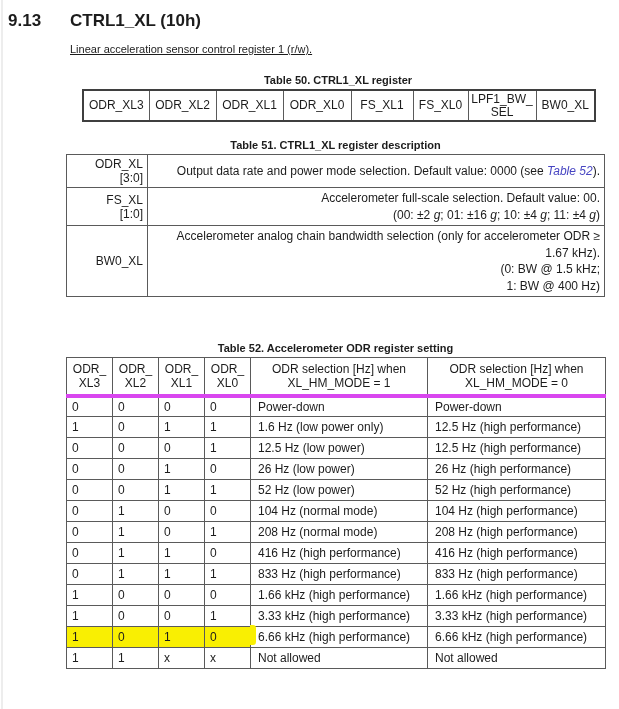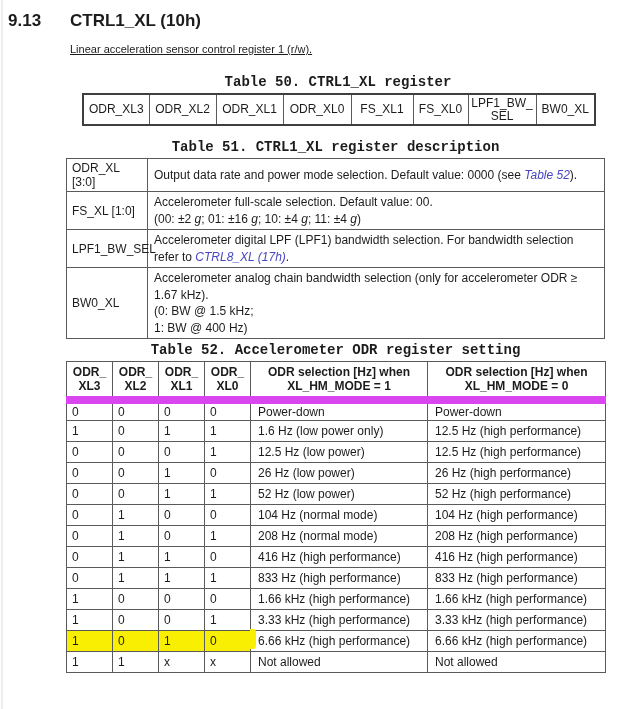--- a/index.html
+++ b/index.html
@@ -6,45 +6,45 @@
   * { box-sizing: border-box; margin: 0; padding: 0; }
   body { background:#ffffff; font-family:"Liberation Sans", sans-serif; color:var(--ink); }
   .page { position:relative; width:619px; height:709px; background:#fff; overflow:hidden; }
   .edge-line { position:absolute; left:1px; top:0; width:2px; height:709px; background:#ededed; }
 
   .heading { position:absolute; left:8px; top:11px; font-size:17px; font-weight:bold; white-space:nowrap; }
   .heading .secnum { display:inline-block; width:62px; }
   .subtitle { position:absolute; left:70px; top:43px; font-size:11px;text-decoration:underline; }
 
   .tbl-wrap { position:absolute; }
-  .tbl-title { font-size:14px; font-weight:bold; text-align:center; margin-bottom:3px;font-family:Liberation Mono, monospace; }
+  .tbl-title { font-size:11px; font-weight:bold; text-align:center; margin-bottom:3px; }
 
   table { border-collapse:collapse; table-layout:fixed; width:100%; font-size:12px; color:var(--ink); }
   td, th { border:1px solid var(--bin); vertical-align:middle; }
 
   
   #t50-wrap { left:82px; top:74px; width:512px; }
   #t50 { border:2px solid var(--bout); }
   #t50 th { font-weight:normal; text-align:center; height:31px; white-space:pre-line; line-height:13px; padding:1px 2px; }
 
   
   #t51-wrap { left:66px; top:139px; width:539px; }
   #t51 { border:1.5px solid var(--bout); }
-  #t51 td { padding:2px 4px 2px 5px; }
+  #t51 td { padding:2px 4px 2px 22px;text-align:right; }
   #t51 td.desc { padding-left:6px; }
   #t51 tr.h21 { height:21px; } #t51 tr.h37 { height:37px; }
   #t51 tr.h38 { height:38px; } #t51 tr.h70 { height:70px; }
   .rl { line-height:16.5px; }
   .s-link { color:var(--link); font-style:italic; cursor:pointer; }
   .s-ital { font-style:italic; }
 
   
   #t52-wrap { left:66px; top:342px; width:539px; }
   #t52 { border:1.5px solid var(--bout); }
-  #t52 th { font-weight:bold; text-align:center; height:38px; white-space:pre-line; line-height:14px; border-bottom:8px solid #d946ef; }
+  #t52 th { font-weight:normal; text-align:center; height:38px; white-space:pre-line; line-height:14px; border-bottom:4px solid #d946ef; }
   #t52 td { height:21px; padding:0 4px 0 5px; }
   #t52 td.sel { padding-left:7px; }
   #t52 tr.hl td.bit { background:var(--hl); }
   #t52 tr.hl td.sel1 { position:relative; }
   #t52 tr.hl td.sel1::before { content:""; position:absolute; left:-1px; top:-2px; bottom:2px; width:6px; background:var(--hl); border-radius:0 3px 3px 0; }
 </style>
 </head>
 <body>
 
 <div class="page">
@@ -98,26 +98,20 @@
               <div class="rl"><span>Output data rate and power mode selection. Default value: 0000 (see </span><span class="s-link">Table 52</span><span>).</span></div>
             </td>
         </tr>
         <tr class="h37">
           <td>FS_XL [1:0]</td>
           <td class="desc">
               <div class="rl"><span>Accelerometer full-scale selection. Default value: 00.</span></div>
               <div class="rl"><span>(00: ±2 </span><span class="s-ital">g</span><span>; 01: ±16 </span><span class="s-ital">g</span><span>; 10: ±4 </span><span class="s-ital">g</span><span>; 11: ±4 </span><span class="s-ital">g</span><span>)</span></div>
             </td>
         </tr>
-        <tr class="h38">
-          <td>LPF1_BW_SEL</td>
-          <td class="desc">
-              <div class="rl"><span>Accelerometer digital LPF (LPF1) bandwidth selection. For bandwidth selection refer to </span><span class="s-link">CTRL8_XL (17h)</span><span>.</span></div>
-            </td>
-        </tr>
         <tr class="h70">
           <td>BW0_XL</td>
           <td class="desc">
               <div class="rl"><span>Accelerometer analog chain bandwidth selection (only for accelerometer ODR ≥ 1.67 kHz).</span></div>
               <div class="rl"><span>(0: BW @ 1.5 kHz;</span></div>
               <div class="rl"><span>1: BW @ 400 Hz)</span></div>
             </td>
         </tr>
       </tbody>
     </table>

